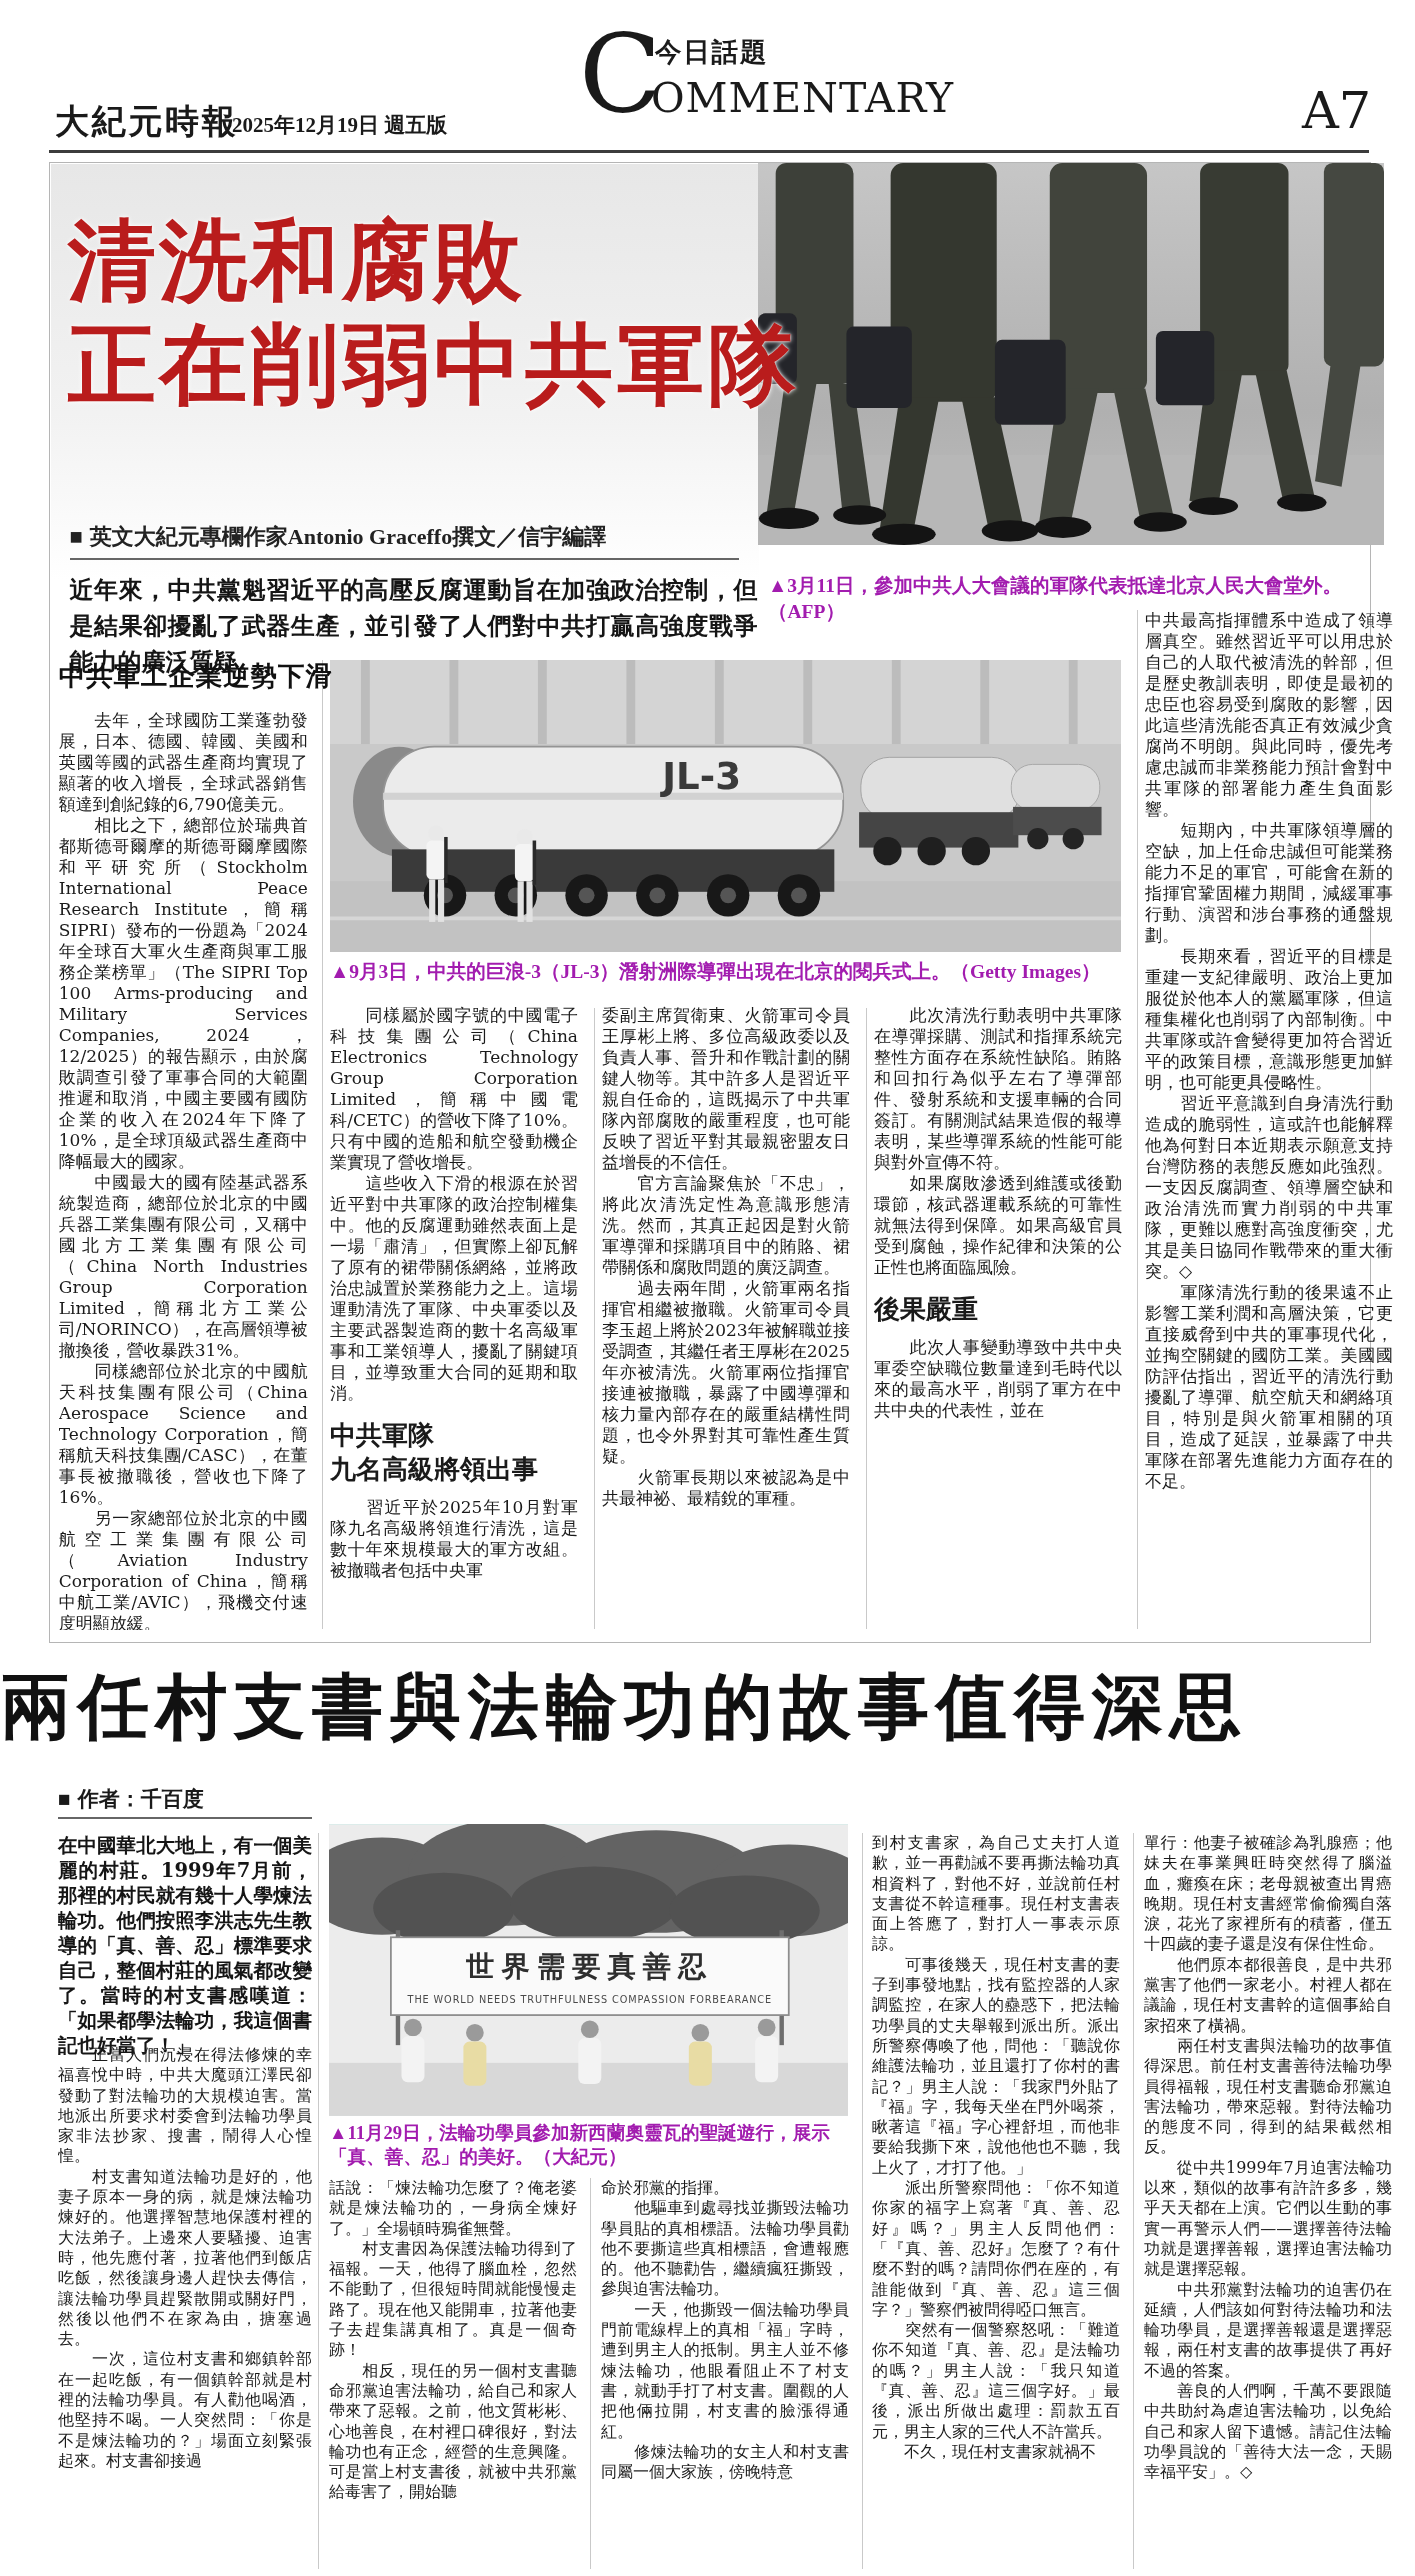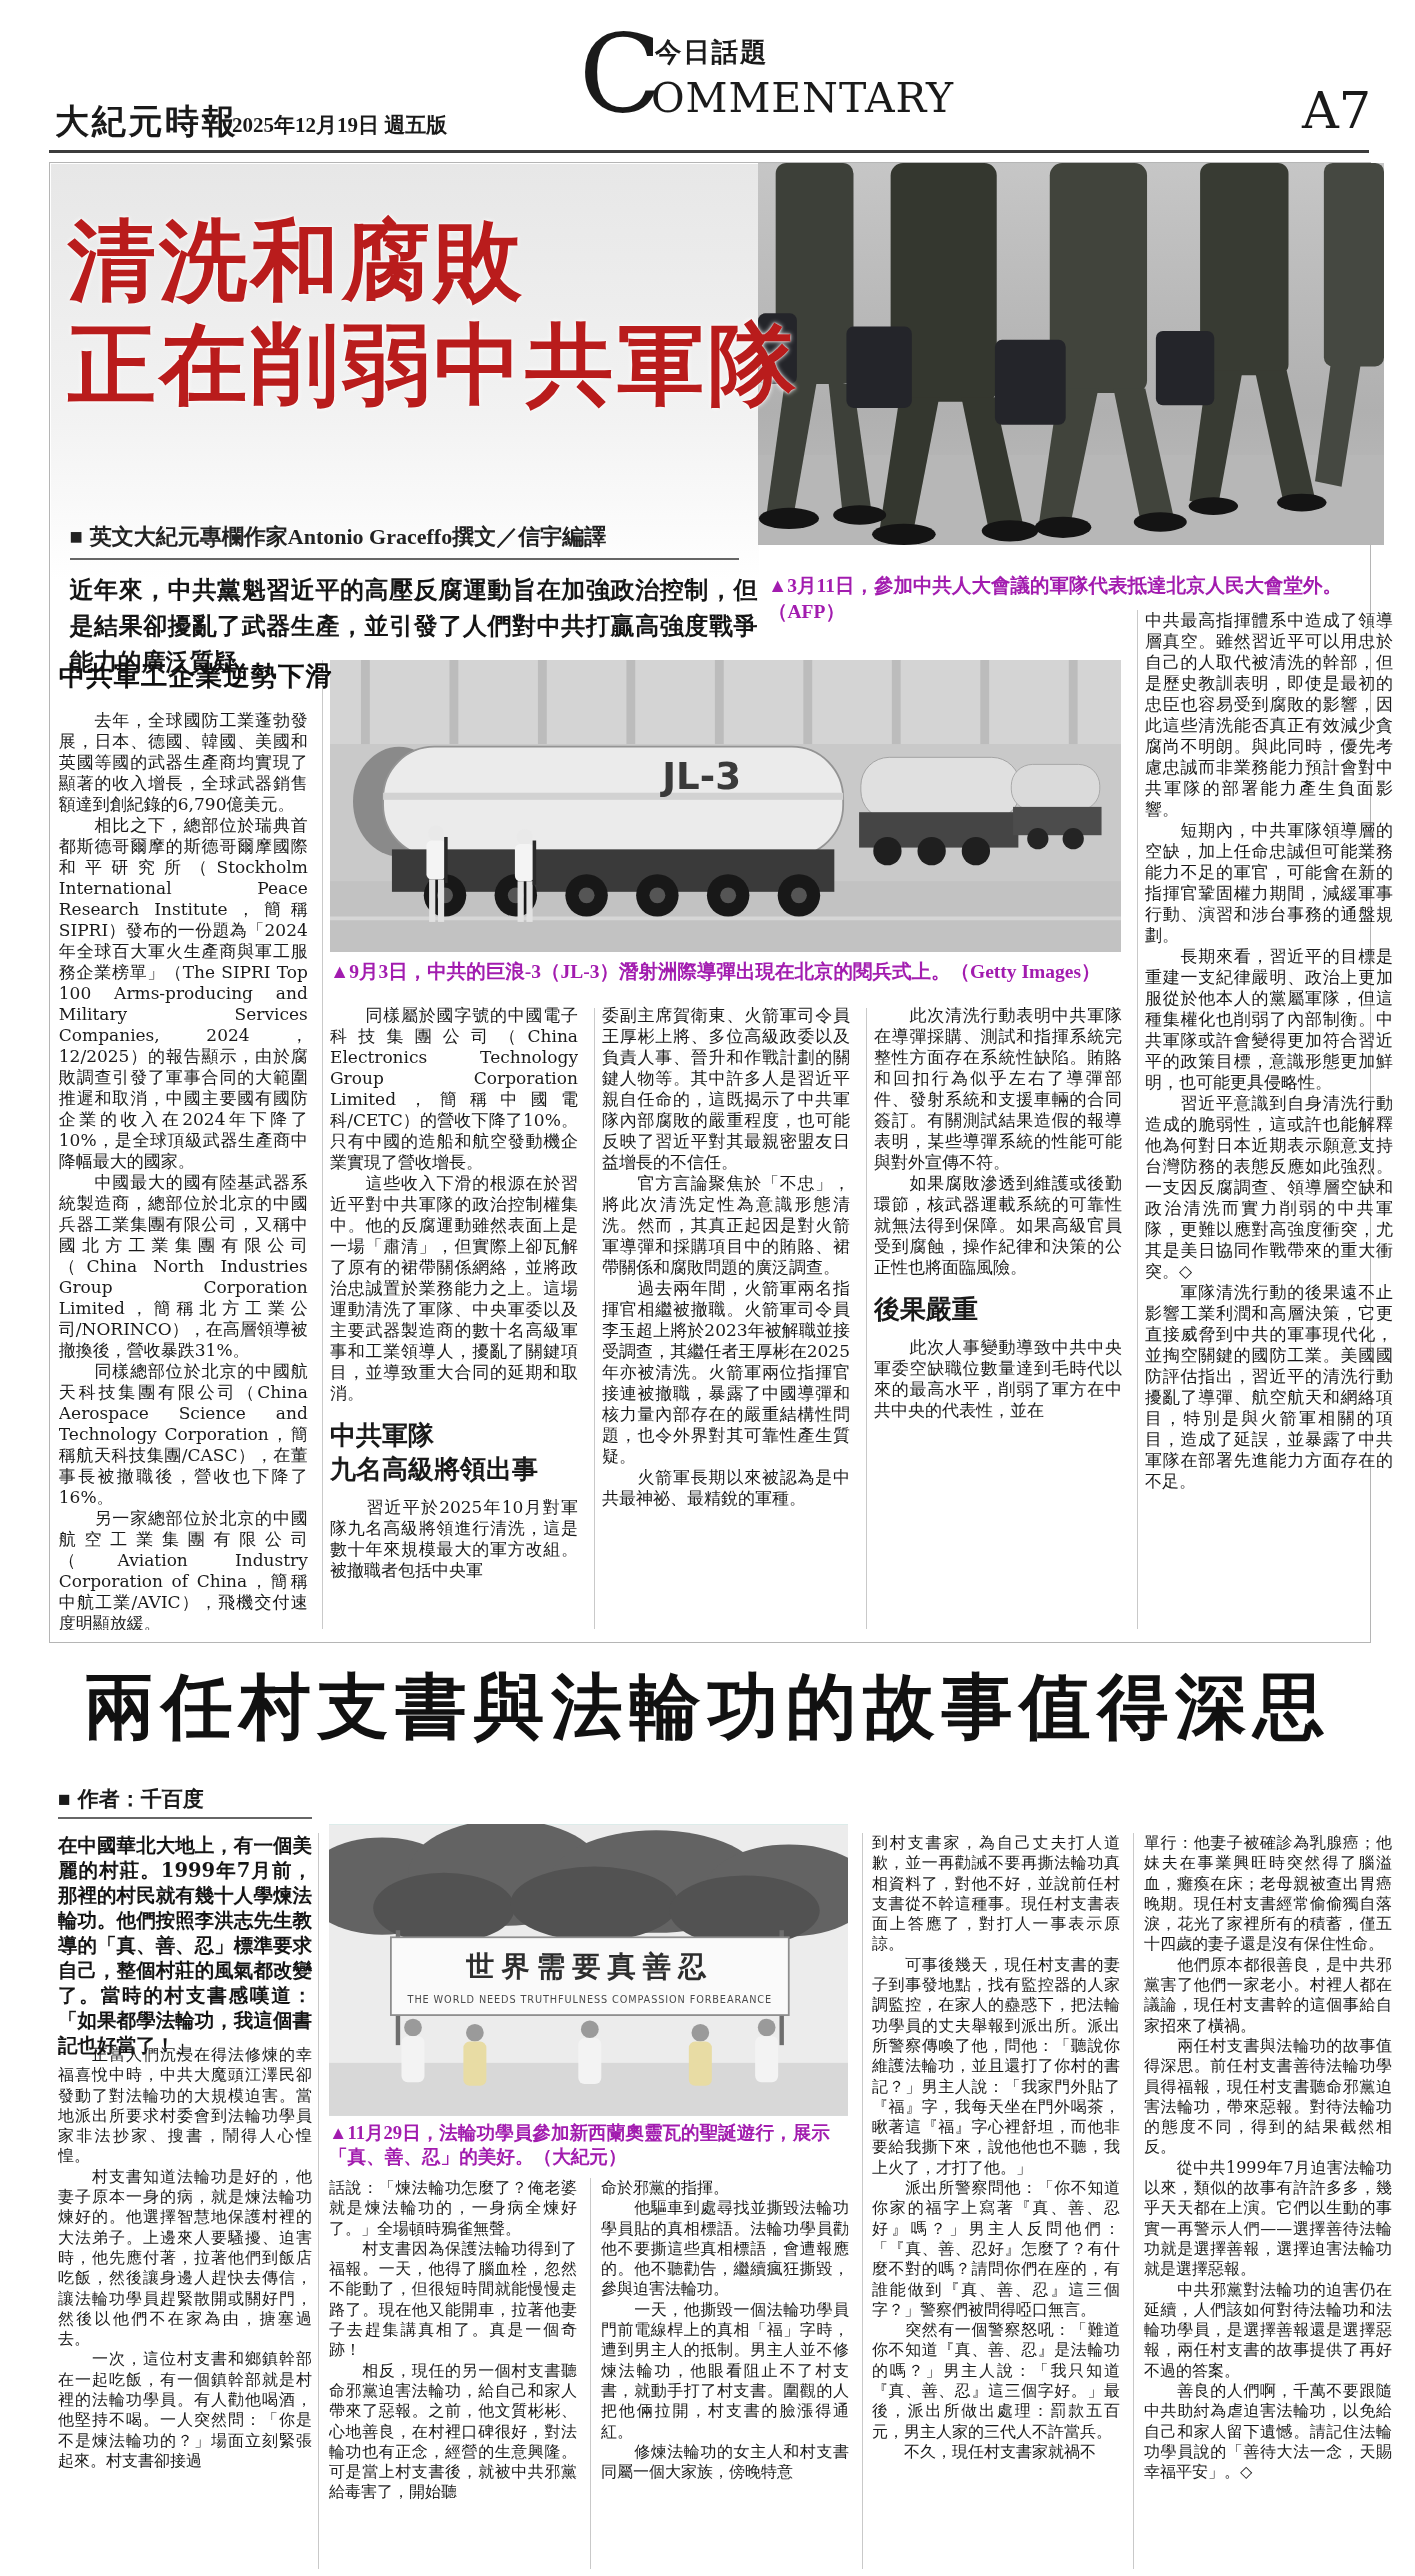--- a/index.html
+++ b/index.html
@@ -32,21 +32,21 @@
   .colhead{font-size:26.5px;font-weight:700;letter-spacing:0.9px;color:#111;}
   .a1colhead{left:8.8px;top:495px;}
   .body-text p{margin:0;text-align:justify;}
   .a1 .body-text{font-size:17px;line-height:21px;}
   .subhead p{margin:0;font-family:"DejaVu Sans","Liberation Sans",sans-serif;
              font-size:26px;font-weight:700;line-height:34px;text-align:left;}
   .subhead{margin:14px 0 10.6px 0;}
   .vr{width:0.9px;background:#c9c9c9;}
   .clip{overflow:hidden;}
   
-  .a2headline{left:0;top:1660px;width:1415px;text-align:center;font-size:71px;font-weight:900;
+  .a2headline{left:0;top:1660px;width:1415px;text-align:left;font-size:71px;font-weight:900;
               letter-spacing:7px;color:#111;}
   .a2byline{left:58px;top:1785px;font-size:21px;font-weight:700;}
   .a2byrule{left:58px;top:1817px;width:254px;height:1.8px;background:#666;}
   .a2intro{left:58px;top:1833px;width:254px;font-size:19.5px;font-weight:700;line-height:25px;
            text-align:justify;color:#151515;}
   .a2 .body-text{font-size:16px;line-height:20.3px;}
   .p3cap{left:329px;top:2121px;width:519px;font-size:18.6px;line-height:24px;}
   .photo{background:#5eead4;}
   svg{display:block;}
 </style>

